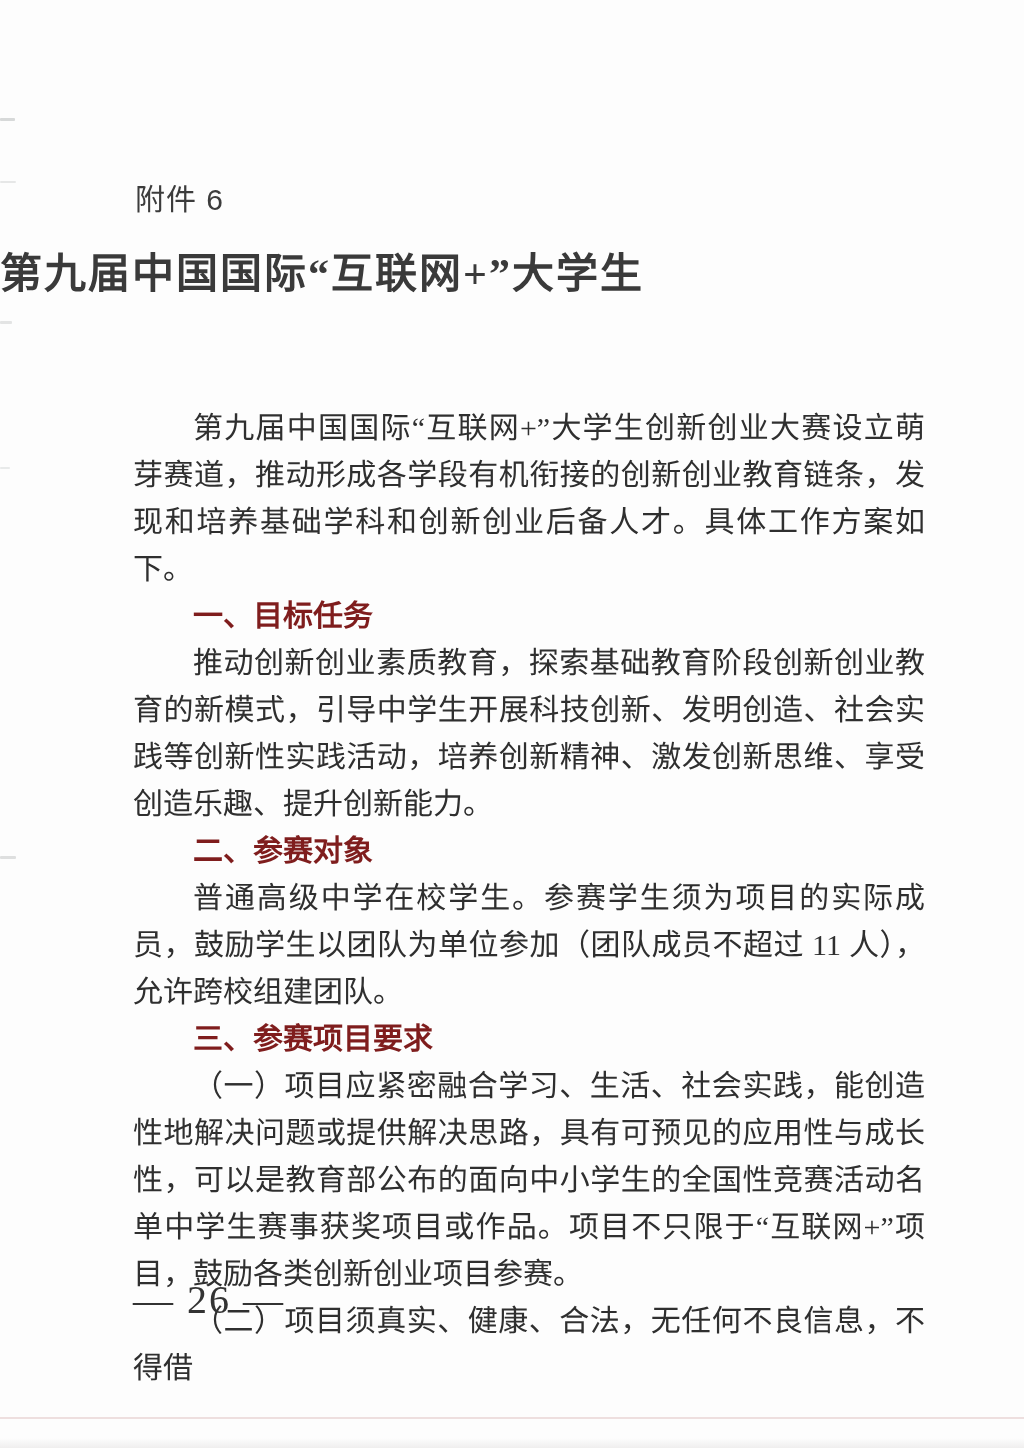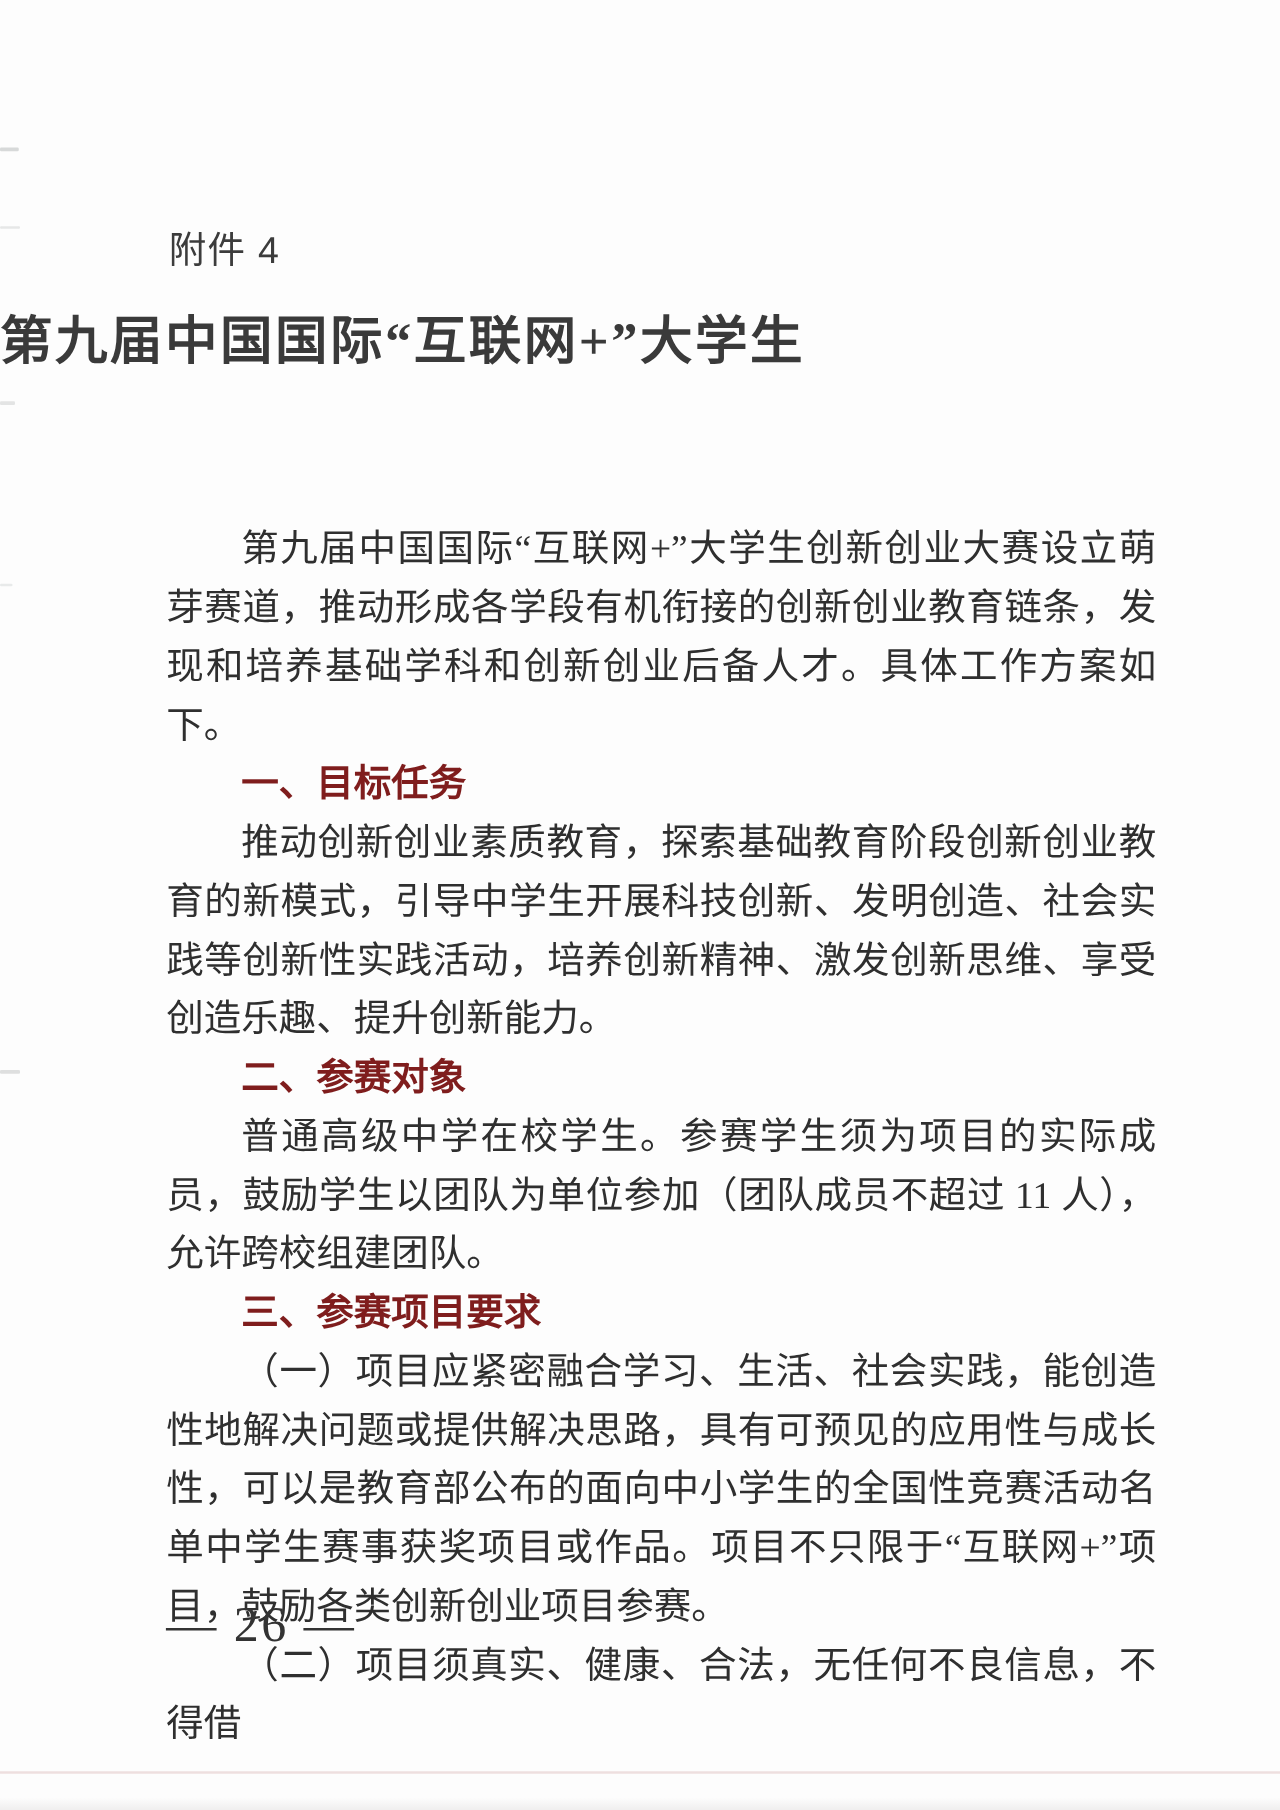--- a/index.html
+++ b/index.html
@@ -34,21 +34,21 @@
     font-family: "Liberation Serif", "DejaVu Serif", serif;
     font-weight: bold;
     font-size: 42px;
     line-height: 54px;
     color: #3a3a3a;
     letter-spacing: 2px;
   }
   .body-block {
     position: absolute;
     left: 133px;
-    top: 416px;
+    top: 404px;
     width: 792px;
     font-size: 30px;
     line-height: 47px;
     text-align: justify;
     color: #2f2f2f;
   }
   .para {
     margin: 0;
     text-indent: 2em;
   }
@@ -102,21 +102,21 @@
 <body>
 
 <div class="page">
 
   <div class="edge-dash dash-1"></div>
   <div class="edge-dash dash-2"></div>
   <div class="edge-dash dash-3"></div>
   <div class="edge-dash dash-4"></div>
   <div class="edge-dash dash-5"></div>
 
-  <div class="attachment-label">附件 4</div>
+  <div class="attachment-label">附件 6</div>
 
   <div class="doc-title">
     <div>第九届中国国际“互联网+”大学生</div>
   </div>
 
   <div class="body-block">
     <p class="para">第九届中国国际“互联网+”大学生创新创业大赛设立萌芽赛道，推动形成各学段有机衔接的创新创业教育链条，发现和培养基础学科和创新创业后备人才。具体工作方案如下。</p>
     <p class="heading">一、目标任务</p>
     <p class="para">推动创新创业素质教育，探索基础教育阶段创新创业教育的新模式，引导中学生开展科技创新、发明创造、社会实践等创新性实践活动，培养创新精神、激发创新思维、享受创造乐趣、提升创新能力。</p>
     <p class="heading">二、参赛对象</p>

